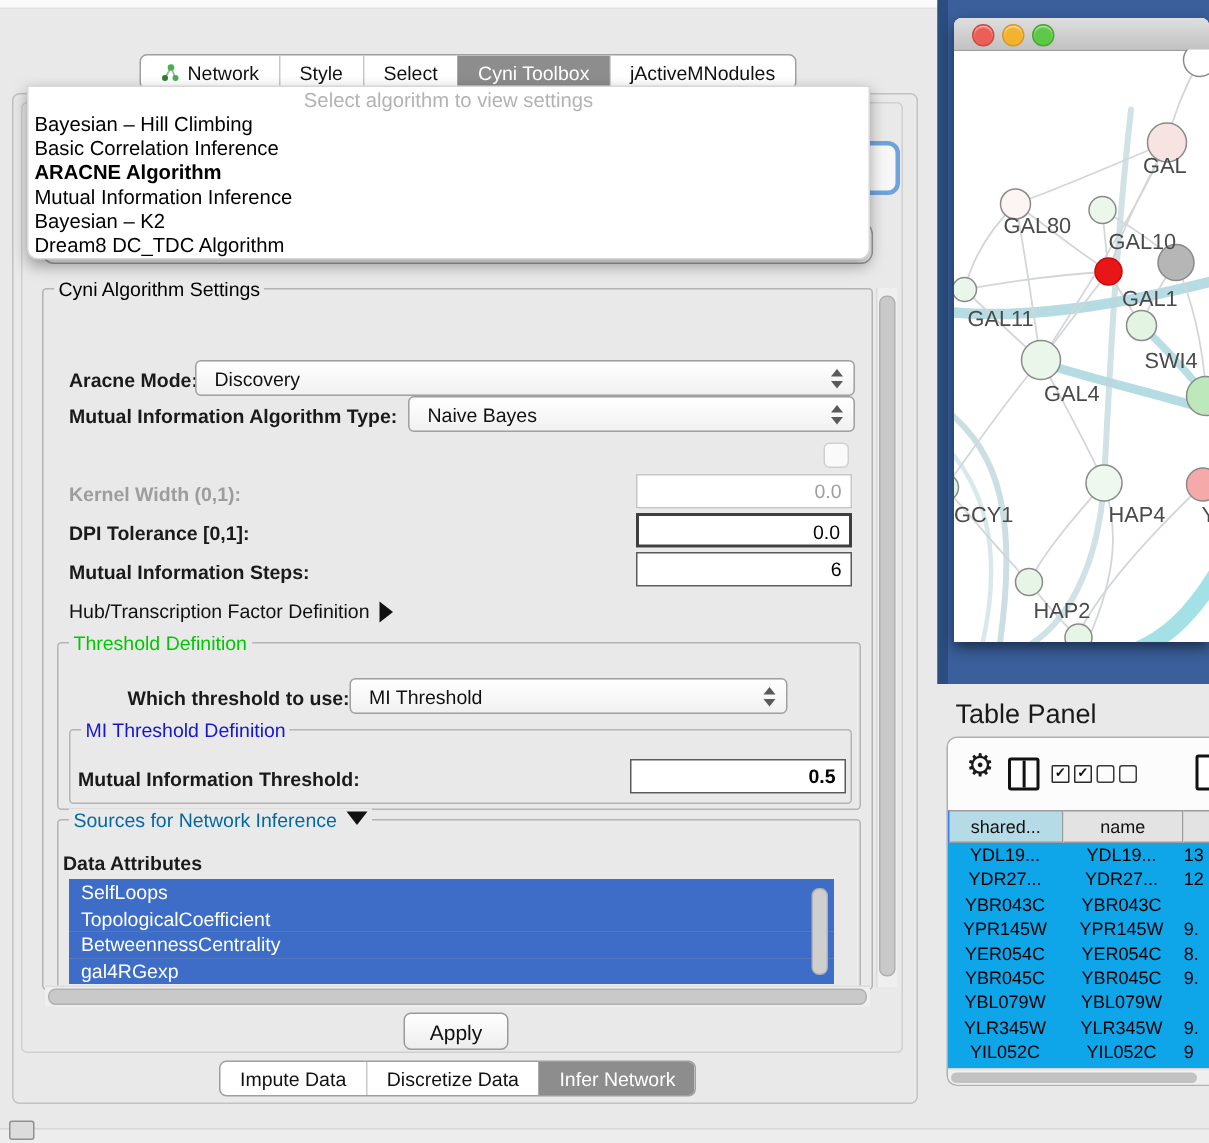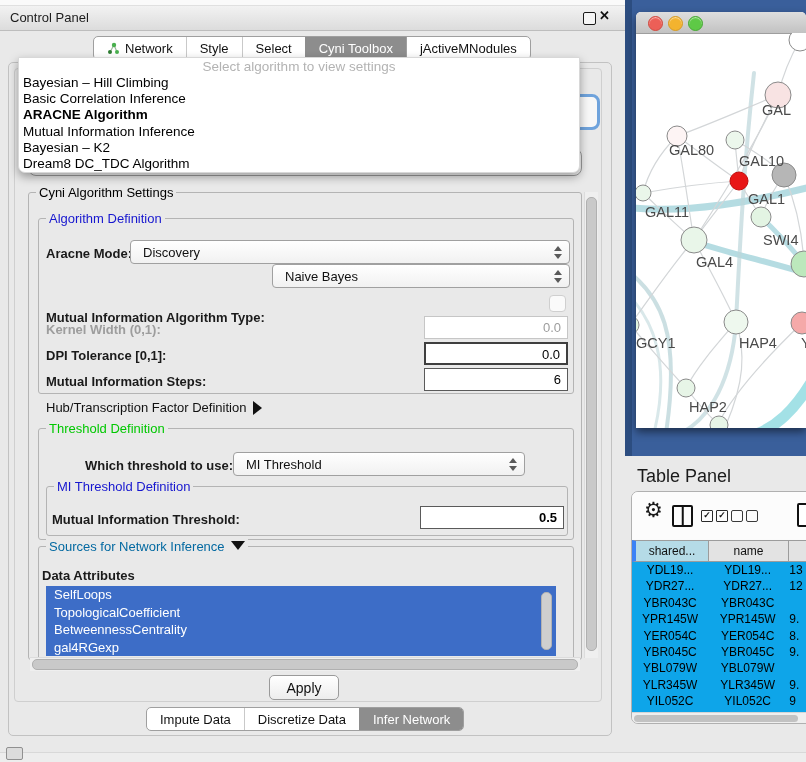--- a/index.html
+++ b/index.html
@@ -101,44 +101,39 @@
   .splitcols{position:absolute;left:40px;top:13px;width:17px;height:18px;border:2.5px solid #111;border-radius:2px;}
   .splitcols div{position:absolute;left:50%;top:0;width:2.5px;height:100%;background:#111;transform:translateX(-50%);}
   .cbpair{position:absolute;top:18px;display:flex;gap:3px;}
   .cbpair .bx{width:10px;height:10px;border:1.6px solid #2a2a2a;border-radius:1px;font-size:9px;line-height:9px;font-weight:700;color:#111;text-align:center;}
   .cbpair.unchecked .bx{border-radius:2px;border-color:#3a3a3a;}
   .docicon{position:absolute;left:165px;top:11px;width:13px;height:20px;border:2.5px solid #111;border-radius:2px;background:#fff;}
 
   .tp-header{position:absolute;left:0;top:48px;width:100%;height:22px;display:flex;font-size:12px;color:#111;}
   .tp-hcell{box-sizing:border-box;border:1px solid #9c9c9c;border-left:none;background:#e3e3e3;
             display:flex;align-items:center;justify-content:center;overflow:hidden;white-space:nowrap;}
-  .tp-hcell.first{border-left:4px solid #3b82f6;background:var(--table-selected-column);}
+  .tp-hcell.first{border-left:1px solid #3b82f6;background:var(--table-selected-column);}
   .tp-rows{position:absolute;left:0;top:70px;width:100%;height:150px;overflow:hidden;background:#0ea5e9;font-size:12px;color:#000;}
   .tp-row{display:flex;height:16.4px;line-height:16.4px;}
   .tp-c{overflow:hidden;white-space:nowrap;}
   .tp-c.c1{width:77px;text-align:center;}
   .tp-c.c2{width:80px;text-align:center;}
   .tp-c.c3{width:18px;padding-left:2px;}
   .tp-hscroll{position:absolute;left:0;top:220px;width:100%;height:11px;background:#efefef;border-top:1px solid #d5d5d5;}
   .tp-hthumb{position:absolute;left:2px;top:1.5px;width:164px;height:7px;background:#c2c2c2;border-radius:4px;}
 
   .footer-strip{left:0;top:752px;width:806px;height:10px;background:#ededed;border-top:1px solid #d8d8d8;}
   .corner-icon{left:6px;top:747px;width:15px;height:11px;border:1.5px solid #909090;border-radius:2px;background:#dcdcdc;z-index:5;}
 </style>
 </head>
 <body>
 
 <div id="root" style="--accent-selection: #3d6dc7; --group-title-blue: #1616cf; --group-title-green: #00c800; --selected-tab: #8d8d8d; --desktop-blue: #3a5f9b; --table-selected-column: #b5dbe7; --highlight-node-red: #e81616;">
 
   <div class="abs top-strip"></div>
-  <div class="abs titlebar">
-    <span class="title">Control Panel</span>
-    <span class="float-btn"></span>
-    <span class="close-btn">✕</span>
-  </div>
 
   <div class="abs seg-bar top-tabs">
     <div class="seg">
       <svg class="net-ico" viewBox="0 0 13 13">
         <line x1="3" y1="10" x2="7" y2="3" stroke="#9ab89a" stroke-width="1.2"></line>
         <line x1="7" y1="3" x2="10" y2="10" stroke="#9ab89a" stroke-width="1.2"></line>
         <circle cx="7" cy="3" r="2.2" fill="#49b04e"></circle>
         <circle cx="3" cy="10" r="2" fill="#2e7d32"></circle>
         <circle cx="10" cy="10" r="2" fill="#49b04e"></circle>
       </svg>
@@ -172,32 +167,29 @@
         <div class="popup-item">Mutual Information Inference</div>
         <div class="popup-item">Bayesian – K2</div>
         <div class="popup-item">Dream8 DC_TDC Algorithm</div>
       </div>
   </div>
 
   <div class="gbox" style="left:28px;top:192px;width:552px;height:466px;">
     <span class="gbox-label">Cyni Algorithm Settings</span>
   </div>
 
-  <div class="gbox" style="left:38px;top:218px;width:534px;height:174px;">
-    <span class="gbox-label gb-blue">Algorithm Definition</span>
-  </div>
   <span class="flabel" style="left:46px;top:246px;">Aracne Mode:</span>
   <div class="combo" style="left:130px;top:240px;width:440px;">
     <span class="combo-text">Discovery</span>
     <span class="combo-arrows">
         <span class="arr-up" style="display:block"></span>
         <span class="arr-dn" style="display:block"></span>
       </span>
   </div>
-  <span class="flabel" style="left:46px;top:270px;margin-top:40px;">Mutual Information Algorithm Type:</span>
+  <span class="flabel" style="left:46px;top:270px;">Mutual Information Algorithm Type:</span>
   <div class="combo" style="left:272px;top:264px;width:298px;">
     <span class="combo-text">Naive Bayes</span>
     <span class="combo-arrows">
         <span class="arr-up" style="display:block"></span>
         <span class="arr-dn" style="display:block"></span>
       </span>
   </div>
   <span class="checkbox" style="left:549px;top:295px;"></span>
   <span class="flabel dis" style="left:46px;top:322px;">Kernel Width (0,1):</span>
   <div class="tfield dis" style="left:424px;top:316px;width:144px;">0.0</div>

